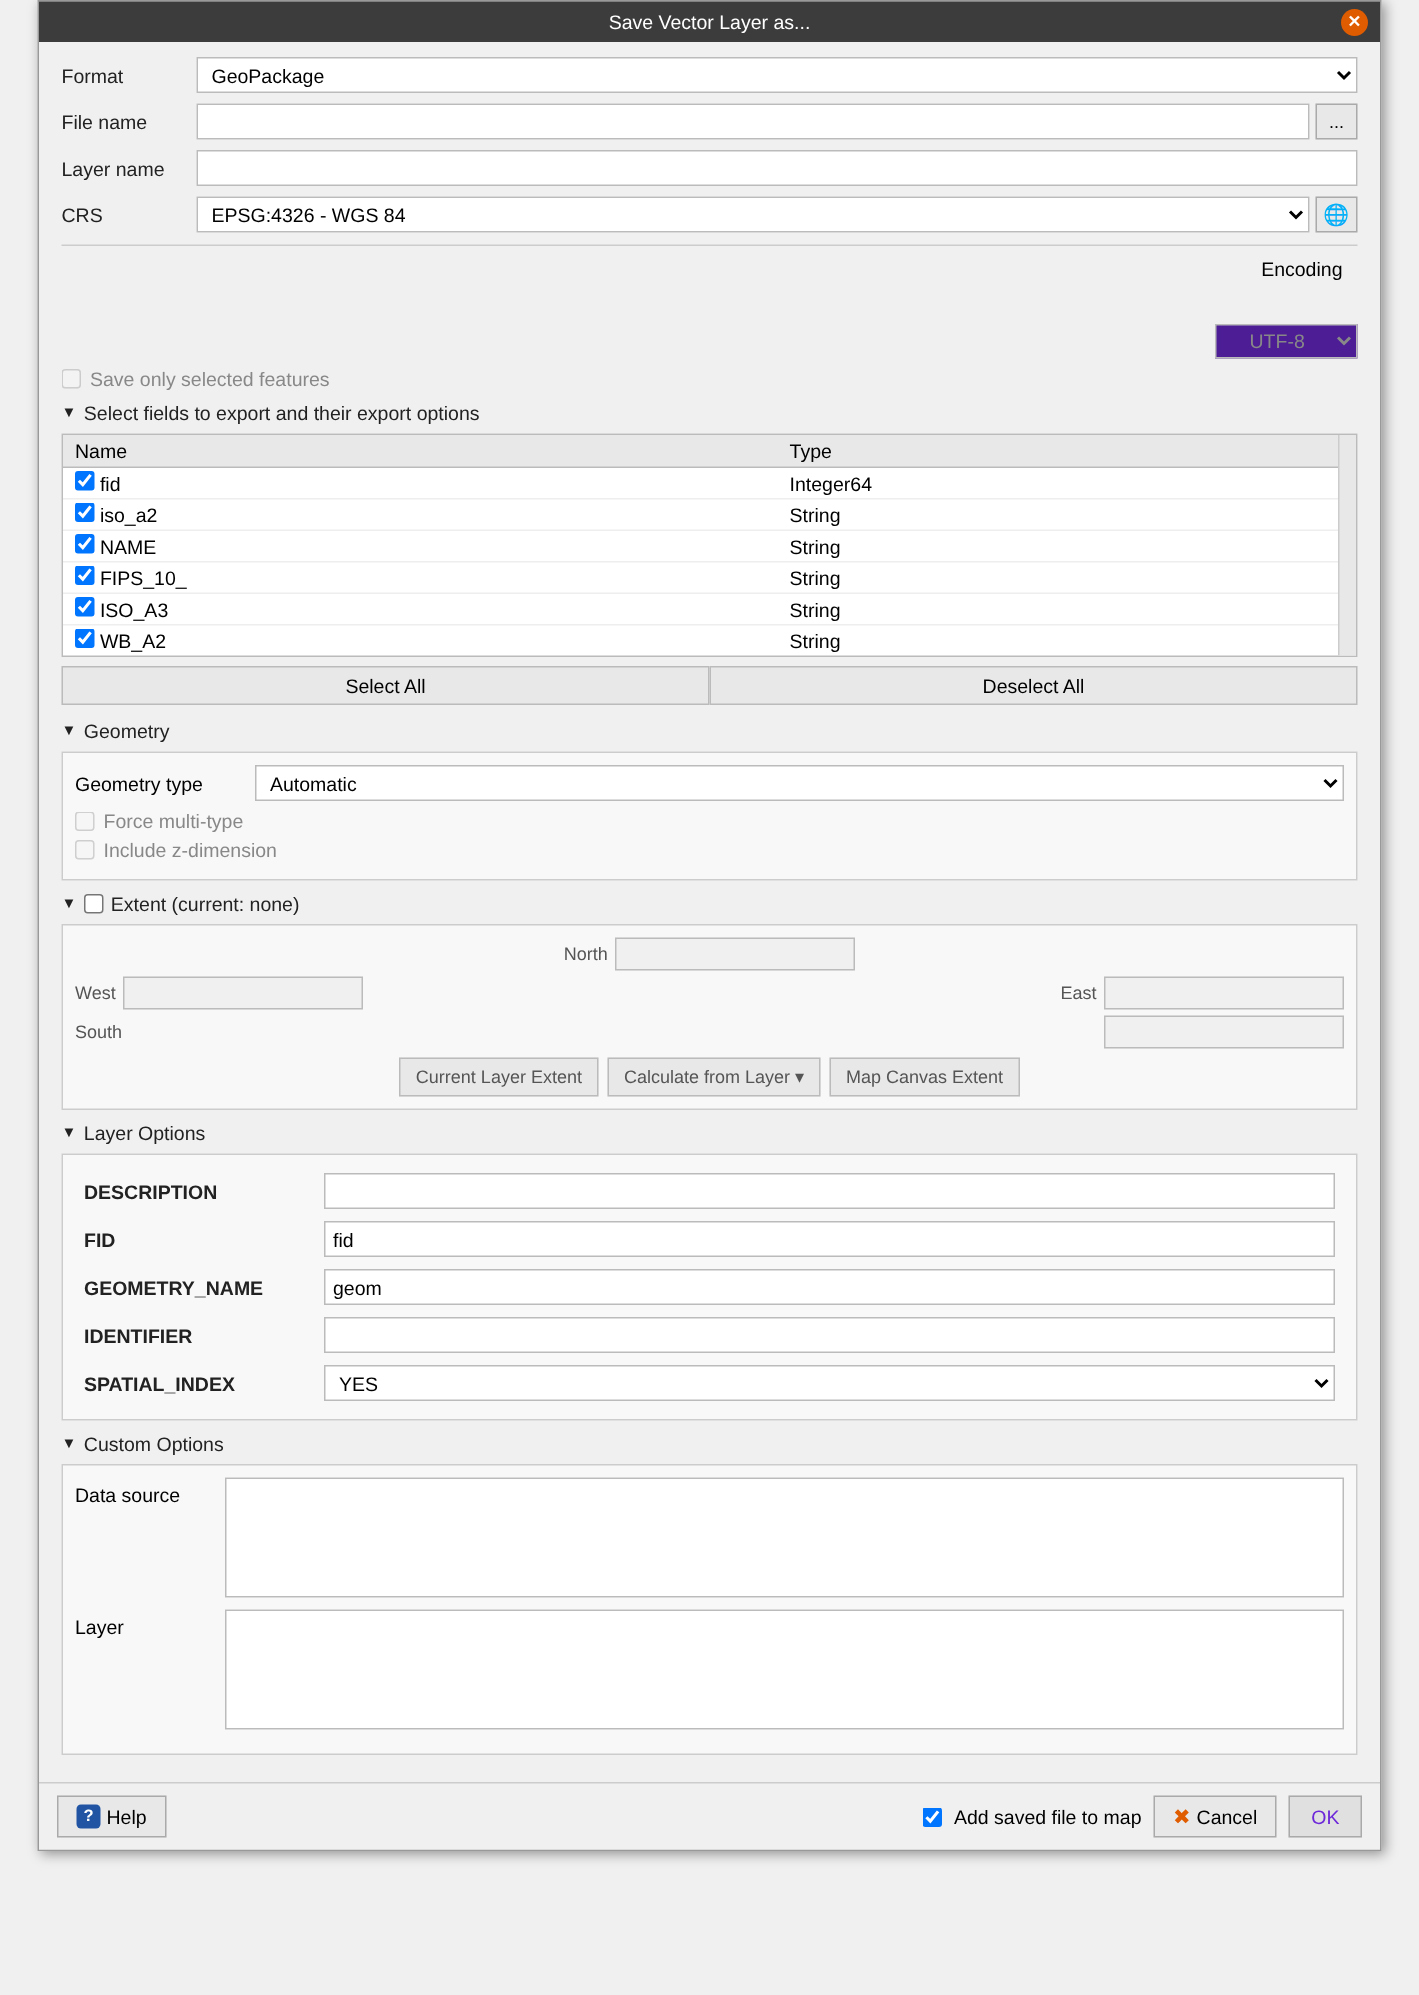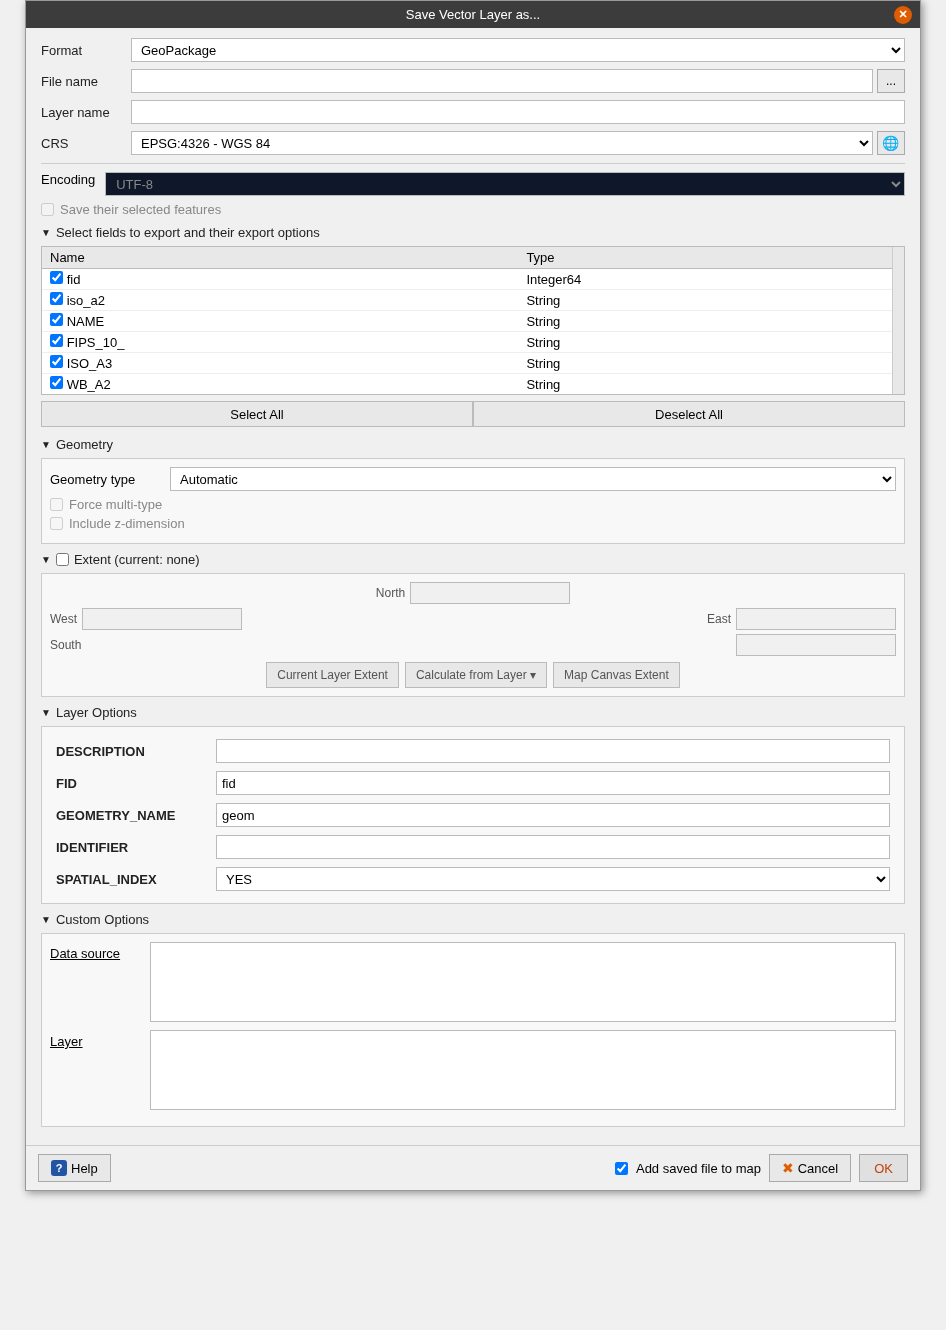--- a/index.html
+++ b/index.html
@@ -126,37 +126,39 @@
       margin-right: 5px;
     }
     .panel {
       background: #f8f8f8;
       border: 1px solid #ccc;
       padding: 8px;
       margin-bottom: 8px;
     }
     .encoding-row {
       display: flex;
-      align-items: flex-start;
+      align-items: flex-end;
       margin-bottom: 6px;
+      flex-direction: column;
     }
     .encoding-label {
       font-size: 13px;
       margin-right: 10px;
     }
     .encoding-select {
       flex: 1;
       height: 24px;
       border: 1px solid #bbb;
-      background: #0f172a;
-      padding: 2px 6px;
+      background: #4c1d95;
+      padding: 2px 18px;
       font-size: 13px;
       color: #888;
       outline: none;
       appearance: auto;
+      margin-top: 29px;
     }
     .checkbox-row {
       display: flex;
       align-items: center;
       margin-bottom: 4px;
       color: #888;
     }
     .checkbox-row input[type=checkbox] {
       margin-right: 6px;
     }
@@ -321,21 +323,20 @@
     .custom-options-panel {
       background: #f8f8f8;
       border: 1px solid #ccc;
       padding: 8px;
       margin-bottom: 8px;
     }
     .custom-row {
       display: flex;
       align-items: flex-start;
       margin-bottom: 8px;
-      text-decoration: underline;
     }
     .custom-label {
       width: 100px;
       font-size: 13px;
       padding-top: 4px;
     }
     .custom-textarea {
       flex: 1;
       height: 80px;
       border: 1px solid #bbb;
@@ -398,21 +399,21 @@
       color: #e05c00;
       font-size: 14px;
     }
     .ok-btn {
       height: 28px;
       padding: 0 14px;
       border: 1px solid #aaa;
       background: #e0e0e0;
       cursor: pointer;
       font-size: 13px;
-      color: #c2410c;
+      color: #6d28d9;
       display: flex;
       align-items: center;
       gap: 4px;
     }
     .scrollbar-placeholder {
       width: 12px;
       background: #e8e8e8;
       border-left: 1px solid #ccc;
       flex-shrink: 0;
     }
@@ -470,21 +471,21 @@
 
     <div class="encoding-row">
       <span class="encoding-label">Encoding</span>
       <select class="encoding-select">
         <option>UTF-8</option>
       </select>
     </div>
 
     <div class="checkbox-row">
       <input type="checkbox" disabled="" style="">
-      <span>Save their selected features</span>
+      <span>Save only selected features</span>
     </div>
 
     <div class="section-header">
       <span class="arrow">▼</span>
       <span>Select fields to export and their export options</span>
     </div>
 
     <div class="fields-table-wrapper">
       <div class="fields-table-inner">
         <table class="fields-table">

